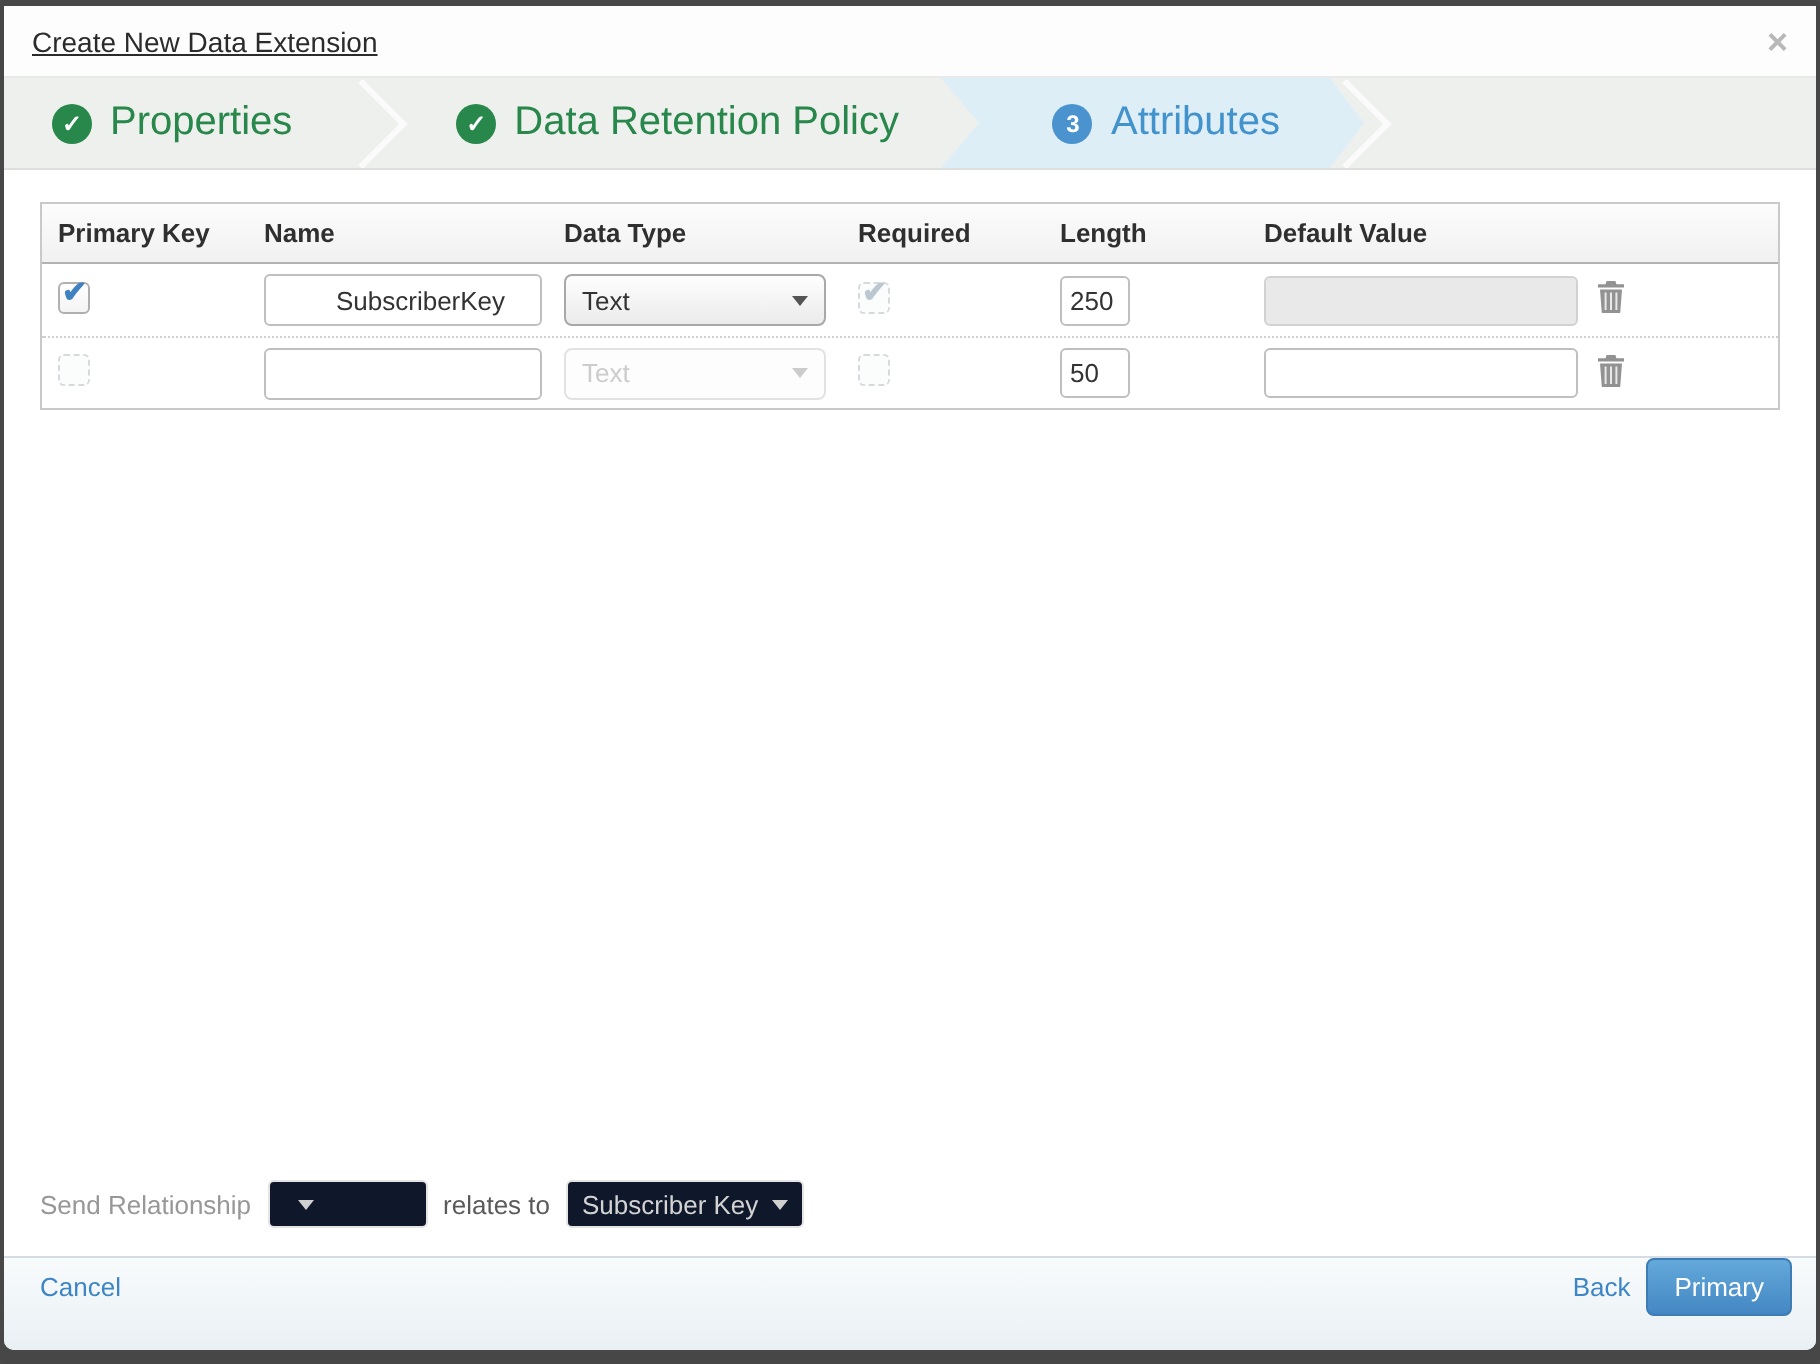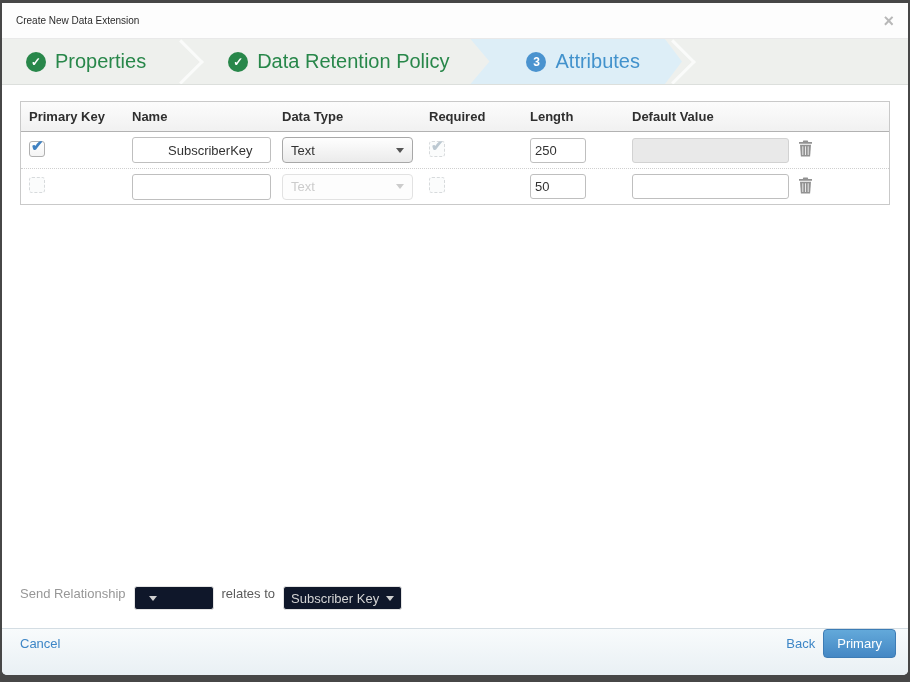--- a/index.html
+++ b/index.html
@@ -22,21 +22,21 @@
     display: flex; flex-direction: column;
   }
   
   .titlebar {
     height: 36px; flex: 0 0 36px;
     background: #fdfdfd;
     border-bottom: 1px solid #e9e9e9;
     display: flex; align-items: center;
     padding: 0 14px;
   }
-  .title { font-size: 10px; color: #2b2b2b; }
+  .title { font-size: 14px; color: #2b2b2b; text-decoration: underline; }
   .close {
     margin-left: auto;
     color: #b8b8b8; font-size: 18px; line-height: 1;
     cursor: pointer; font-weight: bold;
   }
   
   .wizard {
     height: 46px; flex: 0 0 46px;
     background: #eef0ed;
     border-bottom: 1px solid #dcdfdc;
@@ -112,21 +112,21 @@
   .checkbox.dim {
     border: 1px dashed #d7dadc; background: #fbfcfc;
   }
   .checkbox.dim.checked::after { color: #bcc8d1; }
   .tinput {
     height: 26px; border: 1px solid #bfbfbf; border-radius: 3px;
     font-family: "Liberation Sans", sans-serif;
     font-size: 13px; color: #333; padding: 0 8px; background: #fff;
   }
   .name-input { width: 139px; padding-left: 35px; }
-  .len-input { width: 56px; height: 25px; padding: 0 4px; }
+  .len-input { width: 35px; height: 25px; padding: 0 4px; }
   .def-input { width: 157px; height: 25px; }
   .def-input.disabled { background: #e9e9e9; border-color: #d2d2d2; }
   .selectbox {
     width: 131px; height: 26px;
     border: 1px solid #a8a8a8; border-radius: 4px;
     background: linear-gradient(#fefefe, #ebebeb);
     display: inline-flex; align-items: center;
     padding: 0 8px; font-size: 13px; color: #333; cursor: pointer;
   }
   .selectbox .caret {
@@ -136,21 +136,21 @@
   }
   .selectbox.disabled {
     border-color: #e2e2e2; background: #fdfdfd; color: #cccccc; cursor: default;
   }
   .selectbox.disabled .caret { border-top-color: #cccccc; }
   .trash-btn { background: none; border: none; cursor: pointer; padding: 0; line-height: 0; }
   
   .spacer { flex: 1 1 auto; }
   .sendrel {
     flex: 0 0 42px;
-    display: flex; gap: 8px;
+    display: flex; align-items: center; gap: 8px;
     padding-bottom: 10px; font-size: 13px;
   }
   .sr-label { color: #979797; }
   .sr-relates { color: #5a5a5a; }
   .mini-select {
     height: 24px; border: 1px solid #e4e4e4; border-radius: 3px;
     display: inline-flex; align-items: center;
     padding: 0 7px; font-size: 13px; color: #d3d3d3; background: #0f172a;
   }
   .mini-select .caret {

